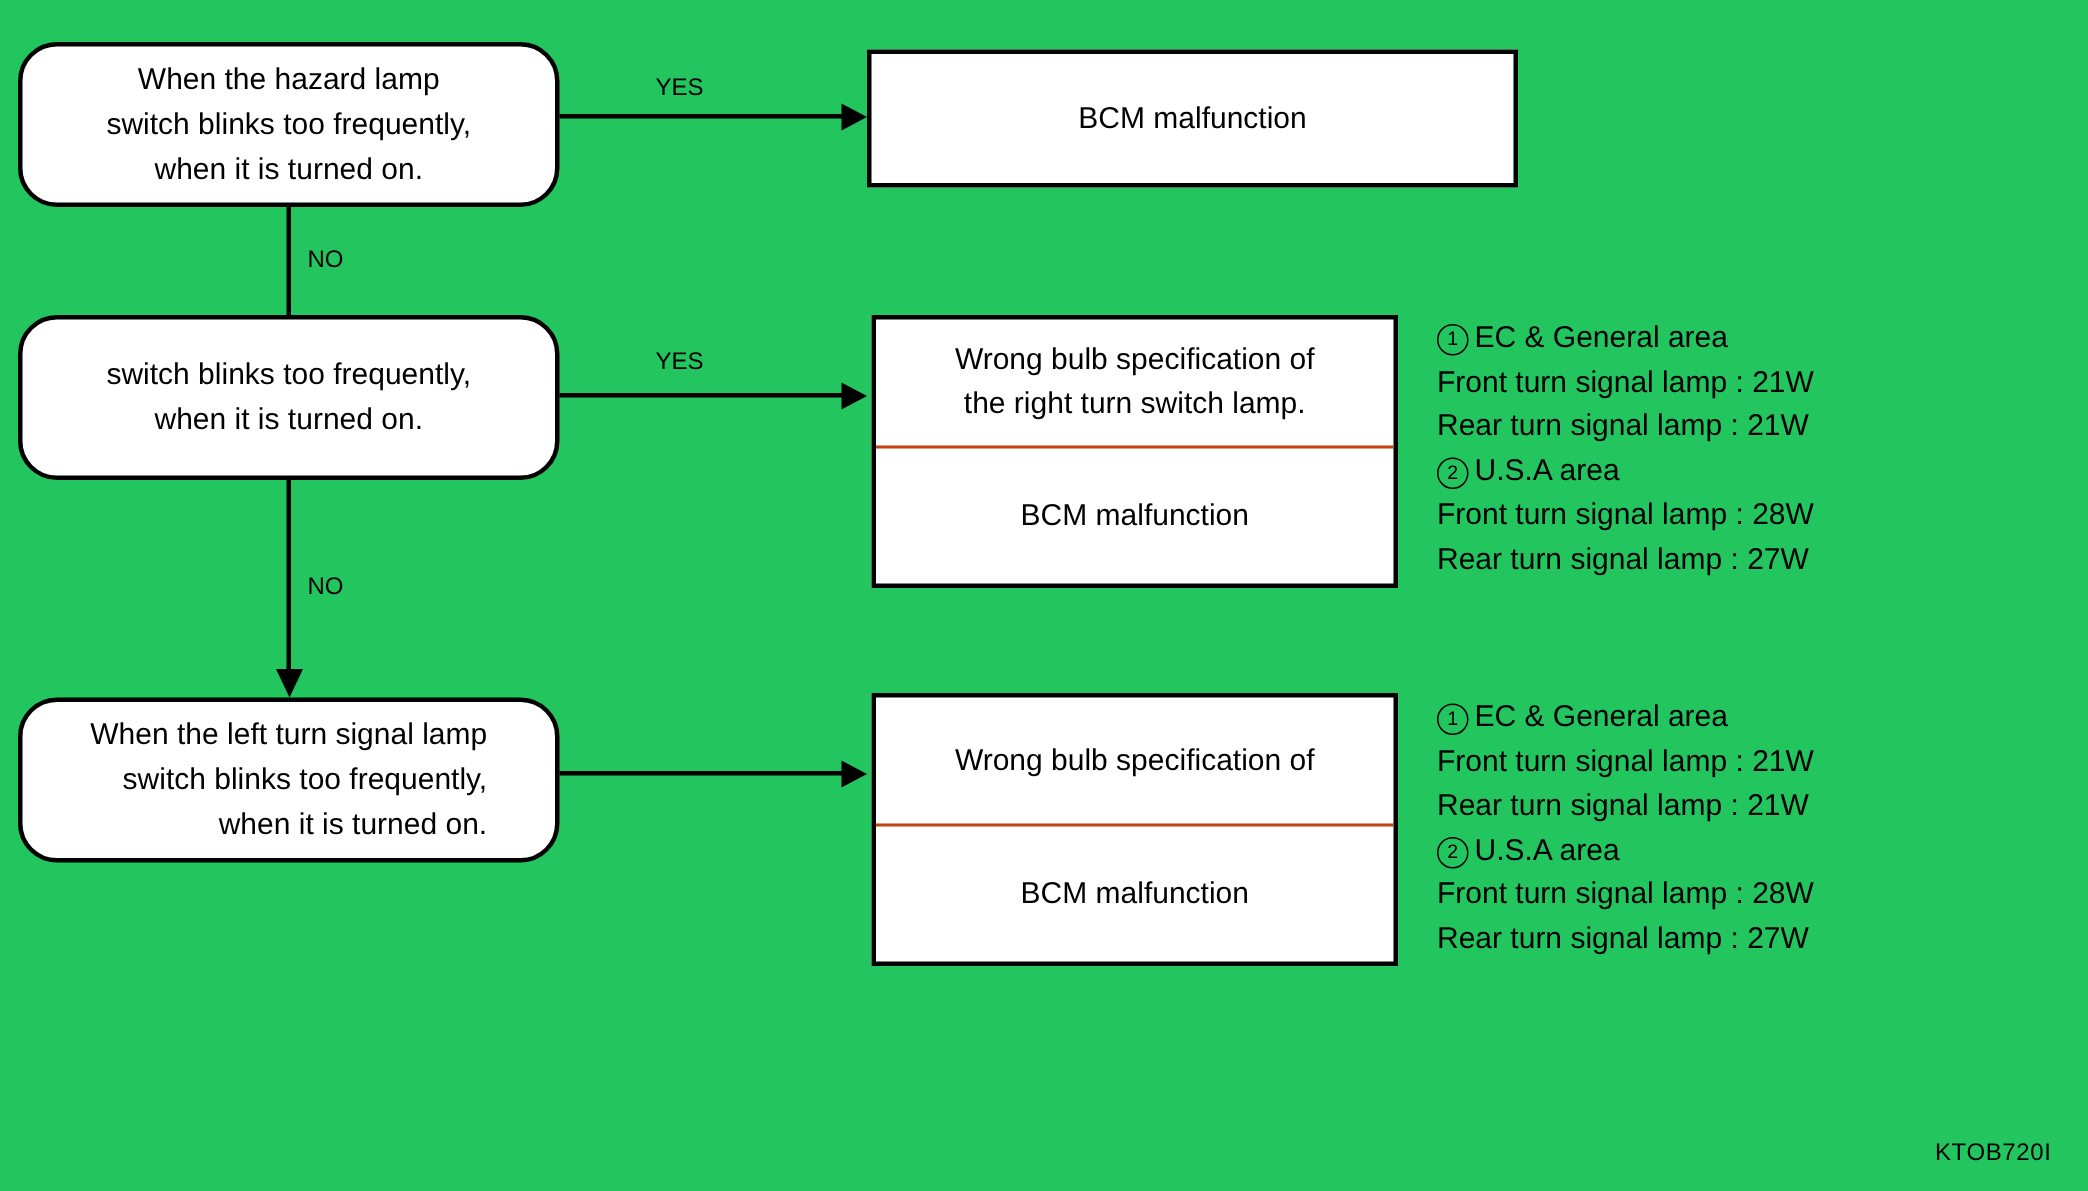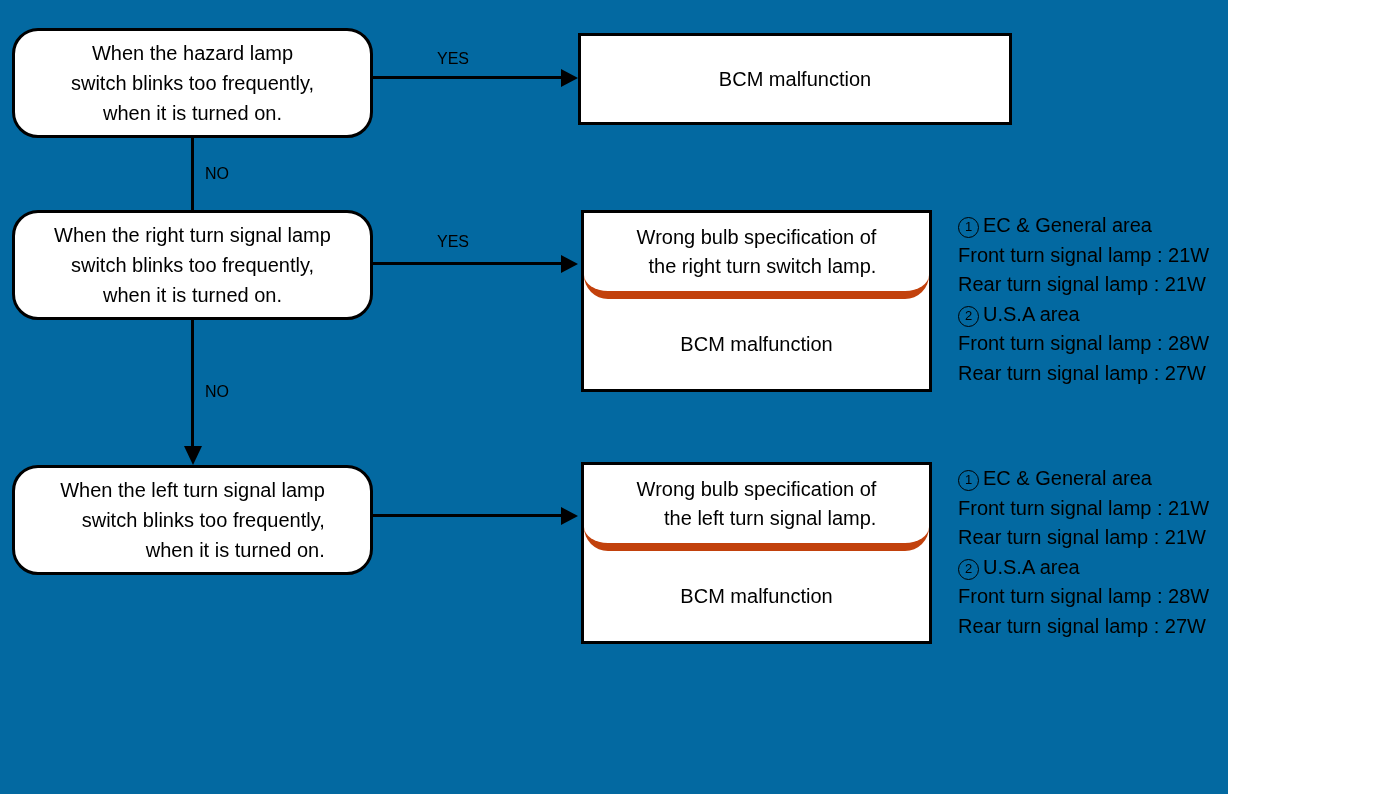--- a/index.html
+++ b/index.html
@@ -6,23 +6,23 @@
     margin: 0;
     padding: 0;
     background: #ffffff;
   }
   body {
     font-family: "Liberation Sans", sans-serif;
     color: #000000;
   }
   #diagram {
     position: relative;
-    width: 1228px;
+    width: 1392px;
     height: 794px;
-    background: #0369a1;
+    background: #22c55e;
     overflow: hidden;
   }
 
   
   .decision {
     position: absolute;
     box-sizing: border-box;
     border: 3px solid #000;
     border-radius: 26px;
     background: #fff;
@@ -44,25 +44,23 @@
   }
   .rect-cell {
     box-sizing: border-box;
     display: flex;
     align-items: center;
     justify-content: center;
     text-align: center;
     font-size: 20px;
     line-height: 29px;
     height: 100%;
-    border-radius: 24px;
   }
   .rect-split > .rect-cell:first-child {
-    border-bottom: 8px solid #c2410c;
-    text-align: right;
+    border-bottom: 2px solid #c2410c;
   }
 
   
   .hline {
     position: absolute;
     background: #000;
     height: 3px;
   }
   .vline {
     position: absolute;
@@ -144,21 +142,20 @@
 
   <div class="rect" style="left:578px; top:33px; width:434px; height:92px;">
     <div class="rect-cell">BCM malfunction</div>
   </div>
 
   <div class="vline" style="left:191px; top:138px; height:72px;"></div>
   <div class="edge-label" style="left:205px; top:162px;">NO</div>
 
   <div class="decision" style="left:12px; top:210px; width:361px; height:110px;">
     <div>
-      <span class="note-line">When the right turn signal lamp</span>
       <span class="note-line">switch blinks too frequently,</span>
       <span class="note-line">when it is turned on.</span>
     </div>
   </div>
 
   <div class="edge-label" style="left:437px; top:230px;">YES</div>
   <div class="hline" style="left:373px; top:262px; width:190px;"></div>
   <div class="arrow-right" style="left:561px; top:254.5px;"></div>
 
   <div class="rect rect-split" style="left:581px; top:210px; width:351px; height:182px;">
@@ -196,21 +193,20 @@
     </div>
   </div>
 
   <div class="hline" style="left:373px; top:514px; width:190px;"></div>
   <div class="arrow-right" style="left:561px; top:506.5px;"></div>
 
   <div class="rect rect-split" style="left:581px; top:462px; width:351px; height:182px;">
     <div class="rect-cell" style="height:86px;">
       <div>
         <span class="note-line">Wrong bulb specification of</span>
-        <span class="note-line">the  left turn signal lamp.</span>
       </div>
     </div>
     <div class="rect-cell" style="height:90px;">BCM malfunction</div>
   </div>
 
   <div class="notes" style="left:958px; top:464px;">
     <span class="note-line">
       <span class="circled">1</span><span>EC &amp; General area</span>
     </span>
     <span class="note-line">Front turn signal lamp : 21W</span>

